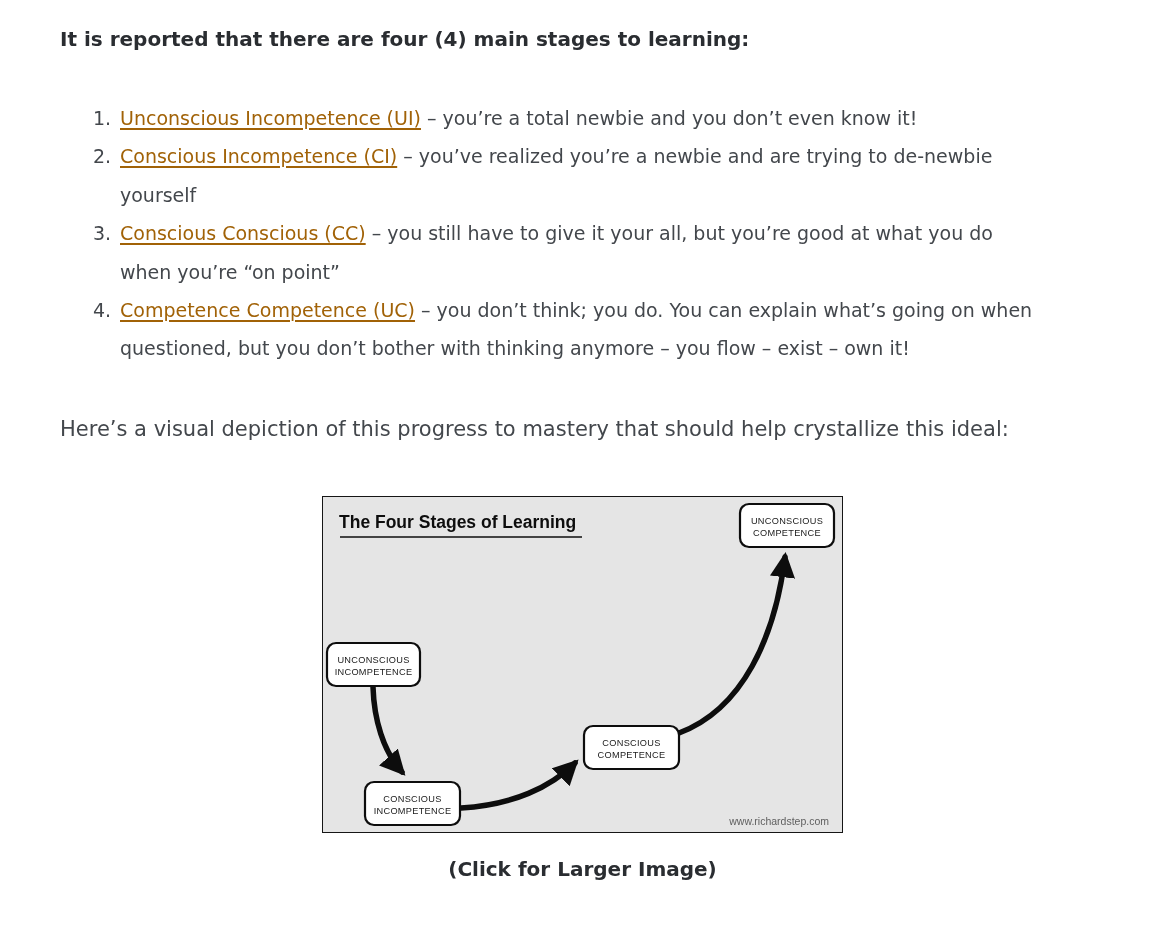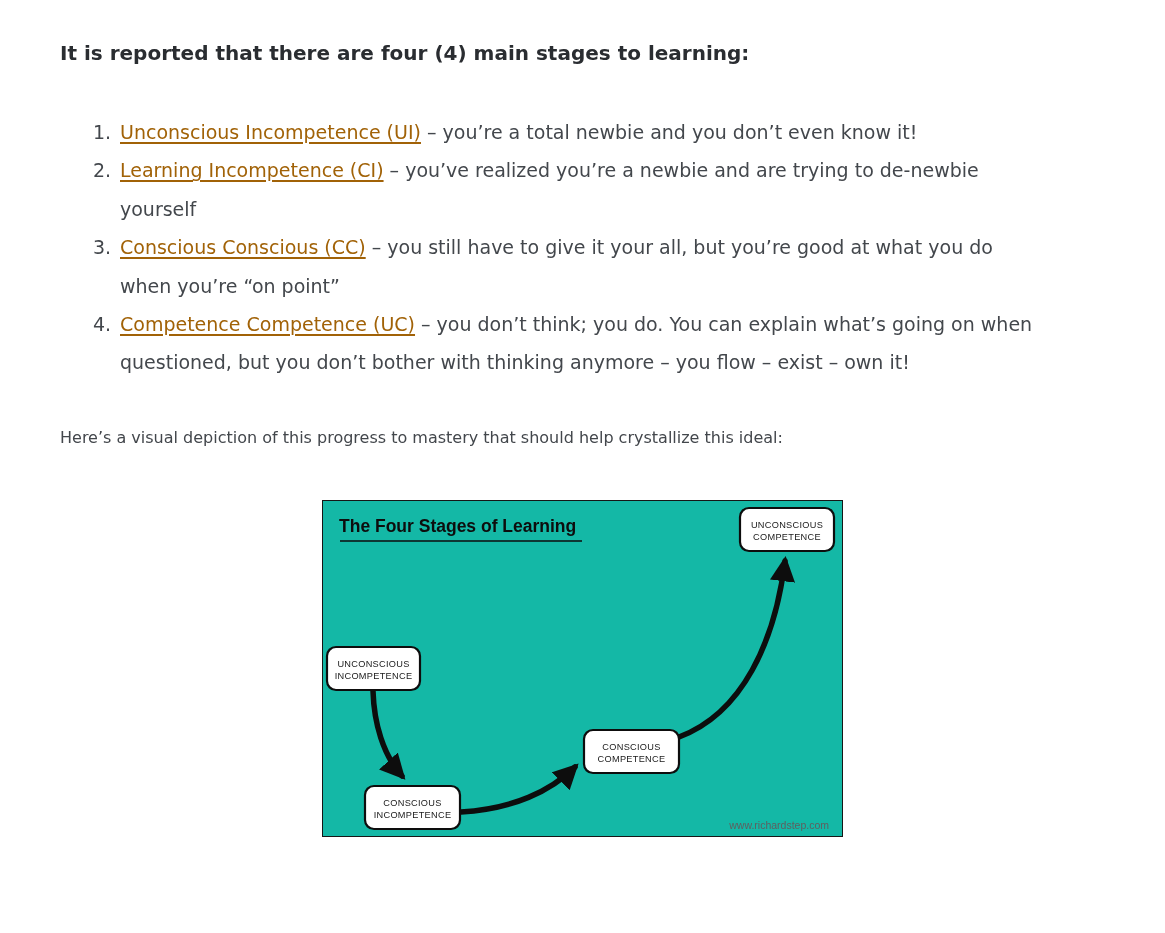--- a/index.html
+++ b/index.html
@@ -1,39 +1,39 @@
 <!DOCTYPE html>
 <html><head>
 <meta charset="utf-8">
 <style>
   html, body { margin: 0; padding: 0; background: #ffffff; }
   body { width: 1165px; font-family: "DejaVu Sans", "Liberation Sans", sans-serif; }
-  .page { padding: 40px 60px 18px 60px; color: #43474c; }
+  .page { padding: 26px 60px 18px 60px; color: #43474c; }
 
   .heading {
     margin: 0; font-size: 20px; line-height: 1.3; font-weight: bold;
     color: #2a2d31; font-family: "DejaVu Sans", sans-serif;
   }
 
   ol.stages {
     list-style: none; margin: 47px 0 0 0; padding: 0 0 0 60px;
     max-width: 915px; font-size: 19px; line-height: 2.02; color: #43474c;
   }
   ol.stages li { position: relative; }
   .num { position: absolute; left: -27px; top: 0; }
   .stage-link {
     color: #a16207; text-decoration: underline;
     text-decoration-thickness: 1.5px; text-underline-offset: 3px; cursor: pointer;
   }
 
-  .intro { margin: 40px 0 0 0; font-size: 16px; line-height: 2.02; color: #43474c; }
+  .intro { margin: 40px 0 0 0; font-size: 21px; line-height: 2.02; color: #43474c; }
 
   figure.diagram-fig { margin: 46px 0 0 0; text-align: center; }
   .diagram-frame {
-    display: inline-block; line-height: 0; background: #14b8a6;
+    display: inline-block; line-height: 0; background: #e5e5e5;
     border: 1.5px solid #161616; cursor: pointer;
   }
   .dg-title { font: bold 17.5px "Liberation Sans", sans-serif; fill: #0d0d0d; }
   .dg-box { fill: #ffffff; stroke: #0d0d0d; stroke-width: 2.2; }
   .dg-label {
     font: 9.2px "Liberation Sans", sans-serif; fill: #1a1a1a;
     text-anchor: middle; letter-spacing: 0.3px;
   }
   .dg-arrow { fill: none; stroke: #0d0d0d; stroke-width: 5.5; stroke-linecap: round; }
   .dg-watermark { font: 10.5px "Liberation Sans", sans-serif; fill: #5f5f5f; text-anchor: end; }
@@ -50,21 +50,21 @@
 
   <h2 class="heading">It is reported that there are four (4) main stages to learning:</h2>
 
   <ol class="stages">
     <li>
       <span class="num">1.</span>
       <a class="stage-link">Unconscious Incompetence (UI)</a><span> – you’re a total newbie and you don’t even know it!</span>
     </li>
     <li>
       <span class="num">2.</span>
-      <a class="stage-link">Learning Incompetence (CI)</a><span> – you’ve realized you’re a newbie and are trying to de-newbie yourself</span>
+      <a class="stage-link">Conscious Incompetence (CI)</a><span> – you’ve realized you’re a newbie and are trying to de-newbie yourself</span>
     </li>
     <li>
       <span class="num">3.</span>
       <a class="stage-link">Conscious Conscious (CC)</a><span> – you still have to give it your all, but you’re good at what you do when you’re “on point”</span>
     </li>
     <li>
       <span class="num">4.</span>
       <a class="stage-link">Competence Competence (UC)</a><span> – you don’t think; you do.  You can explain what’s going on when questioned, but you don’t bother with thinking anymore – you flow – exist – own it!</span>
     </li>
   </ol>
@@ -107,15 +107,16 @@
 
         <g>
           <rect class="dg-box" x="417" y="7" width="94" height="43" rx="9"></rect>
           <text class="dg-label" x="464" y="26.5">UNCONSCIOUS</text>
           <text class="dg-label" x="464" y="38.5">COMPETENCE</text>
         </g>
 
         <text class="dg-watermark" x="506" y="328">www.richardstep.com</text>
       </svg>
     </div>
+    <figcaption class="caption">(Click for Larger Image)</figcaption>
   </figure>
 
 </div>
 
 </body></html>

